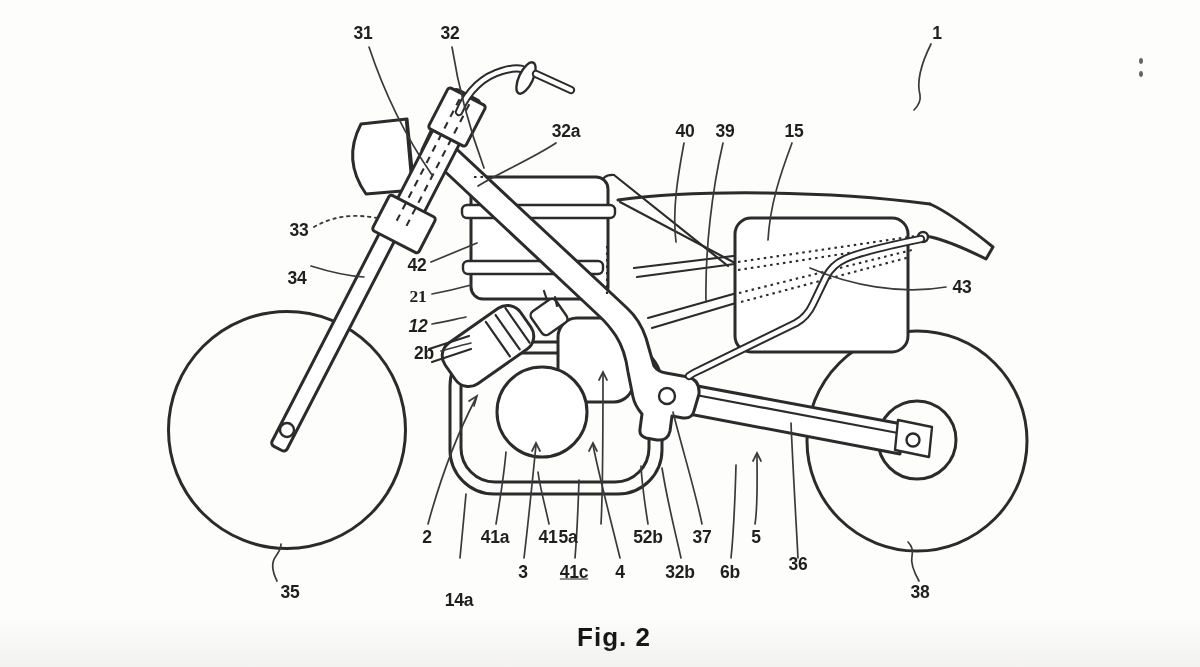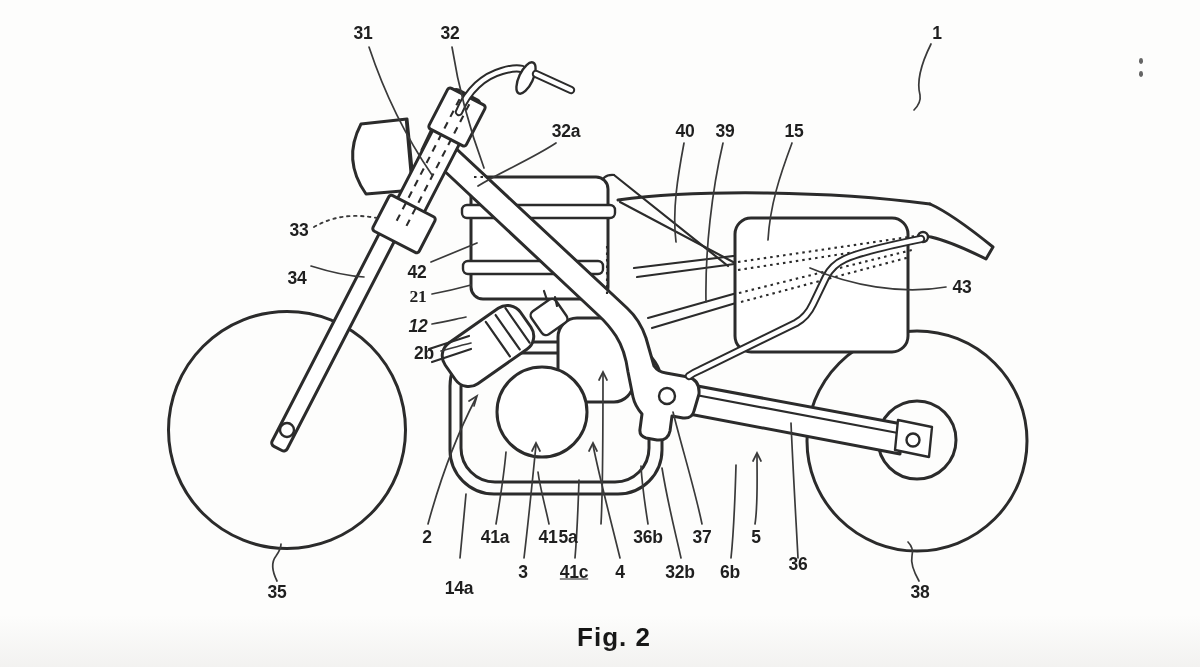--- a/index.html
+++ b/index.html
@@ -212,40 +212,40 @@
   <div>
       <span class="ref-label" style="left: 937px; top: 33px;">1</span>
       <span class="ref-label" style="left: 363px; top: 33px;">31</span>
       <span class="ref-label" style="left: 450px; top: 33px;">32</span>
       <span class="ref-label" style="left: 566px; top: 131px;">32a</span>
       <span class="ref-label" style="left: 685px; top: 131px;">40</span>
       <span class="ref-label" style="left: 725px; top: 131px;">39</span>
       <span class="ref-label" style="left: 794px; top: 131px;">15</span>
       <span class="ref-label" style="left: 299px; top: 230px;">33</span>
       <span class="ref-label" style="left: 297px; top: 278px;">34</span>
-      <span class="ref-label" style="left: 417px; top: 265px; margin-top: 7px;">42</span>
+      <span class="ref-label" style="left: 417px; top: 265px;">42</span>
       <span class="ref-label" style="left: 418px; top: 296px; font-family: Liberation Serif, serif;">21</span>
       <span class="ref-label" style="left: 418px; top: 326px; font-style: italic;">12</span>
       <span class="ref-label" style="left: 424px; top: 353px;">2b</span>
       <span class="ref-label" style="left: 962px; top: 287px;">43</span>
       <span class="ref-label" style="left: 427px; top: 537px;">2</span>
       <span class="ref-label" style="left: 495px; top: 537px;">41a</span>
       <span class="ref-label" style="left: 548px; top: 537px;">41</span>
       <span class="ref-label" style="left: 568px; top: 537px;">5a</span>
-      <span class="ref-label" style="left: 648px; top: 537px;">36b</span>
+      <span class="ref-label" style="left: 648px; top: 537px;">52b</span>
       <span class="ref-label" style="left: 702px; top: 537px;">37</span>
       <span class="ref-label" style="left: 756px; top: 537px;">5</span>
-      <span class="ref-label" style="left: 459px; top: 588px; text-align: center;">14a</span>
+      <span class="ref-label" style="left: 459px; top: 600px; text-align: center;">14a</span>
       <span class="ref-label" style="left: 523px; top: 572px;">3</span>
       <span class="ref-label" style="left: 574px; top: 572px; text-decoration: underline;">41c</span>
       <span class="ref-label" style="left: 620px; top: 572px;">4</span>
       <span class="ref-label" style="left: 680px; top: 572px;">32b</span>
       <span class="ref-label" style="left: 730px; top: 572px;">6b</span>
       <span class="ref-label" style="left: 798px; top: 564px;">36</span>
-      <span class="ref-label" style="left: 277px; top: 592px;">35</span>
+      <span class="ref-label" style="left: 290px; top: 592px;">35</span>
       <span class="ref-label" style="left: 920px; top: 592px;">38</span>
     </div>
 
   <div class="fig-caption" style="left:614px;top:637px;">Fig. 2</div>
 
   <div class="artifact-dot" style="left:1139px;top:58px;"></div>
   <div class="artifact-dot" style="left:1139px;top:71px;"></div>
 
   <div class="scan-band"></div>
 </div>

